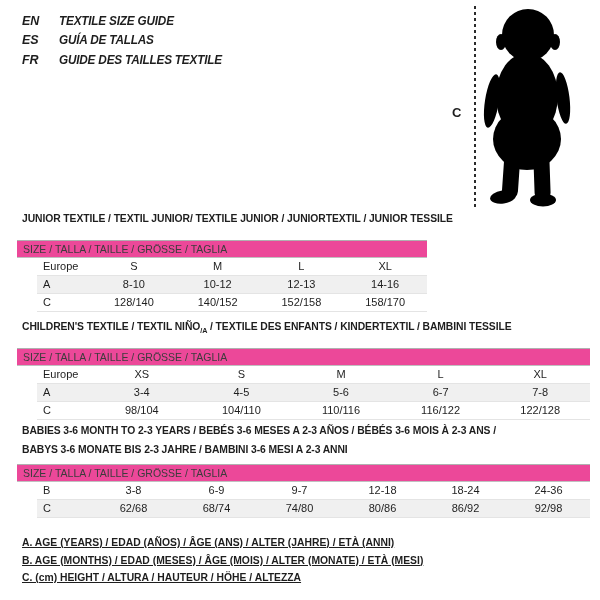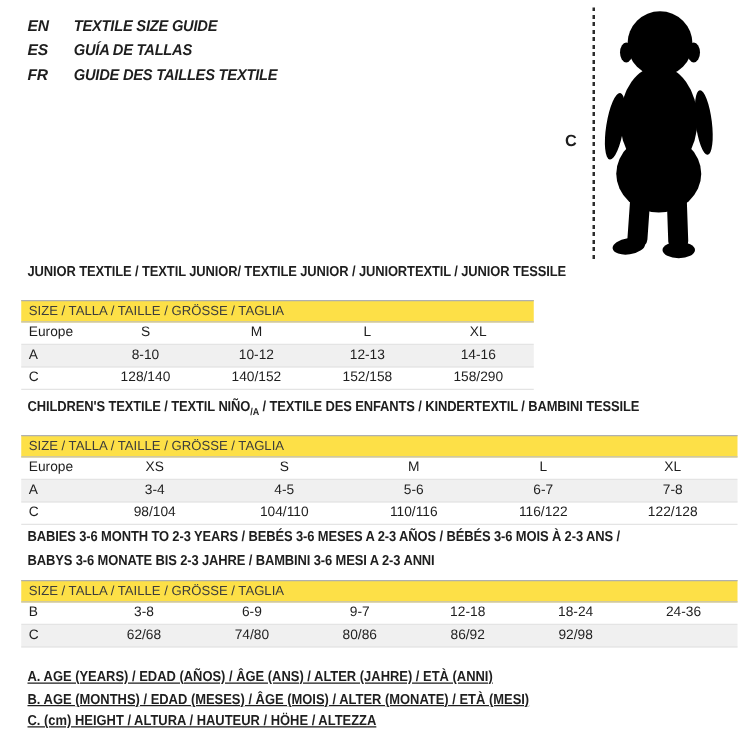--- a/index.html
+++ b/index.html
@@ -22,24 +22,24 @@
   
   .dotline{left:474px;top:6px;width:2px;height:202px;
     background-image:repeating-linear-gradient(to bottom,#2b2b2b 0px,#2b2b2b 3px,transparent 3px,transparent 6px);}
   .c-label{left:452px;top:105px;font-weight:bold;font-size:13px;}
   .baby-svg{left:476px;top:6px;}
 
   
   .tbl-title{font-weight:bold;font-size:11.5px;letter-spacing:-0.1px;}
   .tbl-title .sub{font-size:8px;vertical-align:sub;}
   .size-table{left:17px;}
-  .t-header{height:16px;line-height:16px;background:#fde047;color:#3c3c3c;
+  .t-header{height:16px;line-height:16px;background:#ec4899;color:#3c3c3c;
     font-size:10.5px;padding-left:6px;border-top:1px solid #b0b0b0;border-bottom:1px solid #c0c0c0;
     white-space:nowrap;}
-  .t-row{display:grid;height:17px;line-height:17px;font-size:11px;border-bottom:1px solid #e4e4e4;}
+  .t-row{display:grid;height:17px;line-height:17px;font-size:11px;border-bottom:1px solid #e4e4e4;margin-left:20px;}
   .t-row.shade{background:#f0f0f0;}
   .cols5{grid-template-columns:55px repeat(4,1fr);}
   .cols6{grid-template-columns:55px repeat(5,1fr);}
   .cols7{grid-template-columns:55px repeat(6,1fr);}
   .cell{text-align:center;}
   .cell.label{text-align:left;padding-left:6px;}
   .w-junior{width:410px;}
   .w-full{width:573px;}
 
   
@@ -97,21 +97,21 @@
     <div class="cell">8-10</div>
     <div class="cell">10-12</div>
     <div class="cell">12-13</div>
     <div class="cell">14-16</div>
   </div>
   <div class="t-row cols5">
     <div class="cell label">C</div>
     <div class="cell">128/140</div>
     <div class="cell">140/152</div>
     <div class="cell">152/158</div>
-    <div class="cell">158/290</div>
+    <div class="cell">158/170</div>
   </div>
 </div>
 
 <div class="abs tbl-title nowrap cond" style="left:22px;top:320px;"><span>CHILDREN'S TEXTILE / TEXTIL NIÑO</span><span class="sub">/A</span><span> / TEXTILE DES ENFANTS / KINDERTEXTIL / BAMBINI TESSILE</span></div>
 <div class="abs size-table w-full" style="top:348px;">
   <div class="t-header">SIZE / TALLA / TAILLE / GRÖSSE / TAGLIA</div>
   <div class="t-row cols6">
     <div class="cell label">Europe</div>
     <div class="cell">XS</div>
     <div class="cell">S</div>
@@ -145,20 +145,21 @@
     <div class="cell">3-8</div>
     <div class="cell">6-9</div>
     <div class="cell">9-7</div>
     <div class="cell">12-18</div>
     <div class="cell">18-24</div>
     <div class="cell">24-36</div>
   </div>
   <div class="t-row cols7 shade">
     <div class="cell label">C</div>
     <div class="cell">62/68</div>
+    <div class="cell">68/74</div>
     <div class="cell">74/80</div>
     <div class="cell">80/86</div>
     <div class="cell">86/92</div>
     <div class="cell">92/98</div>
   </div>
 </div>
 
 <div class="abs footnotes">
   <div class="footnote-line">A. AGE (YEARS) / EDAD (AÑOS) / ÂGE (ANS) / ALTER (JAHRE) / ETÀ (ANNI)</div>
   <div class="footnote-line">B. AGE (MONTHS) / EDAD (MESES) / ÂGE (MOIS) / ALTER (MONATE) / ETÀ (MESI)</div>

